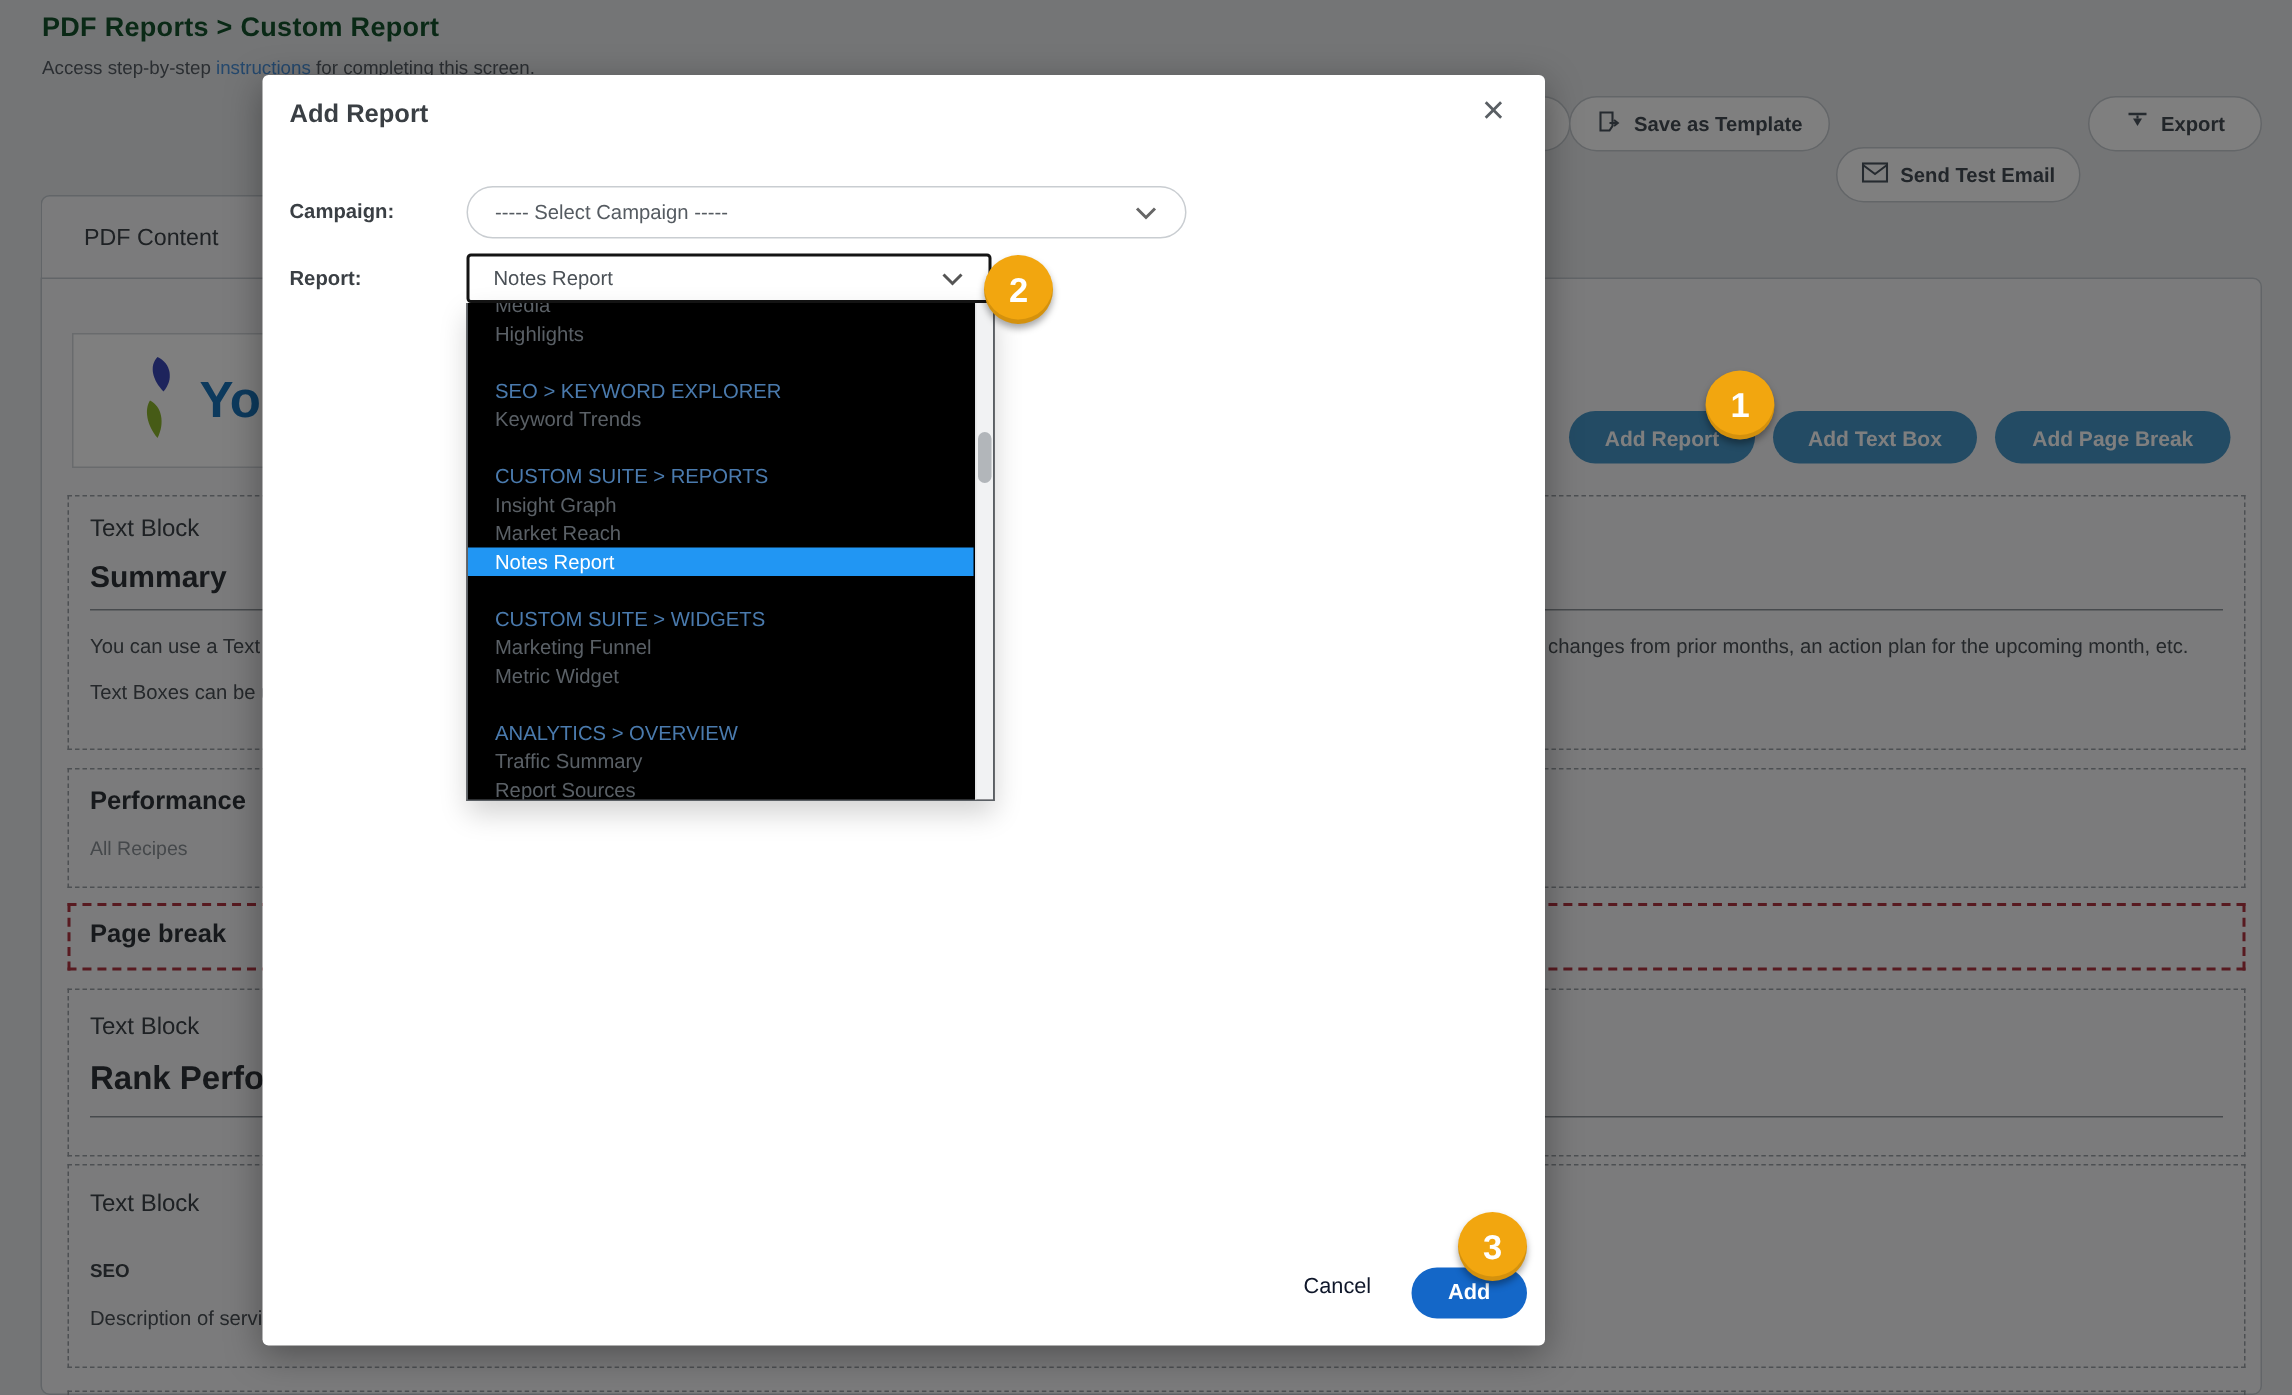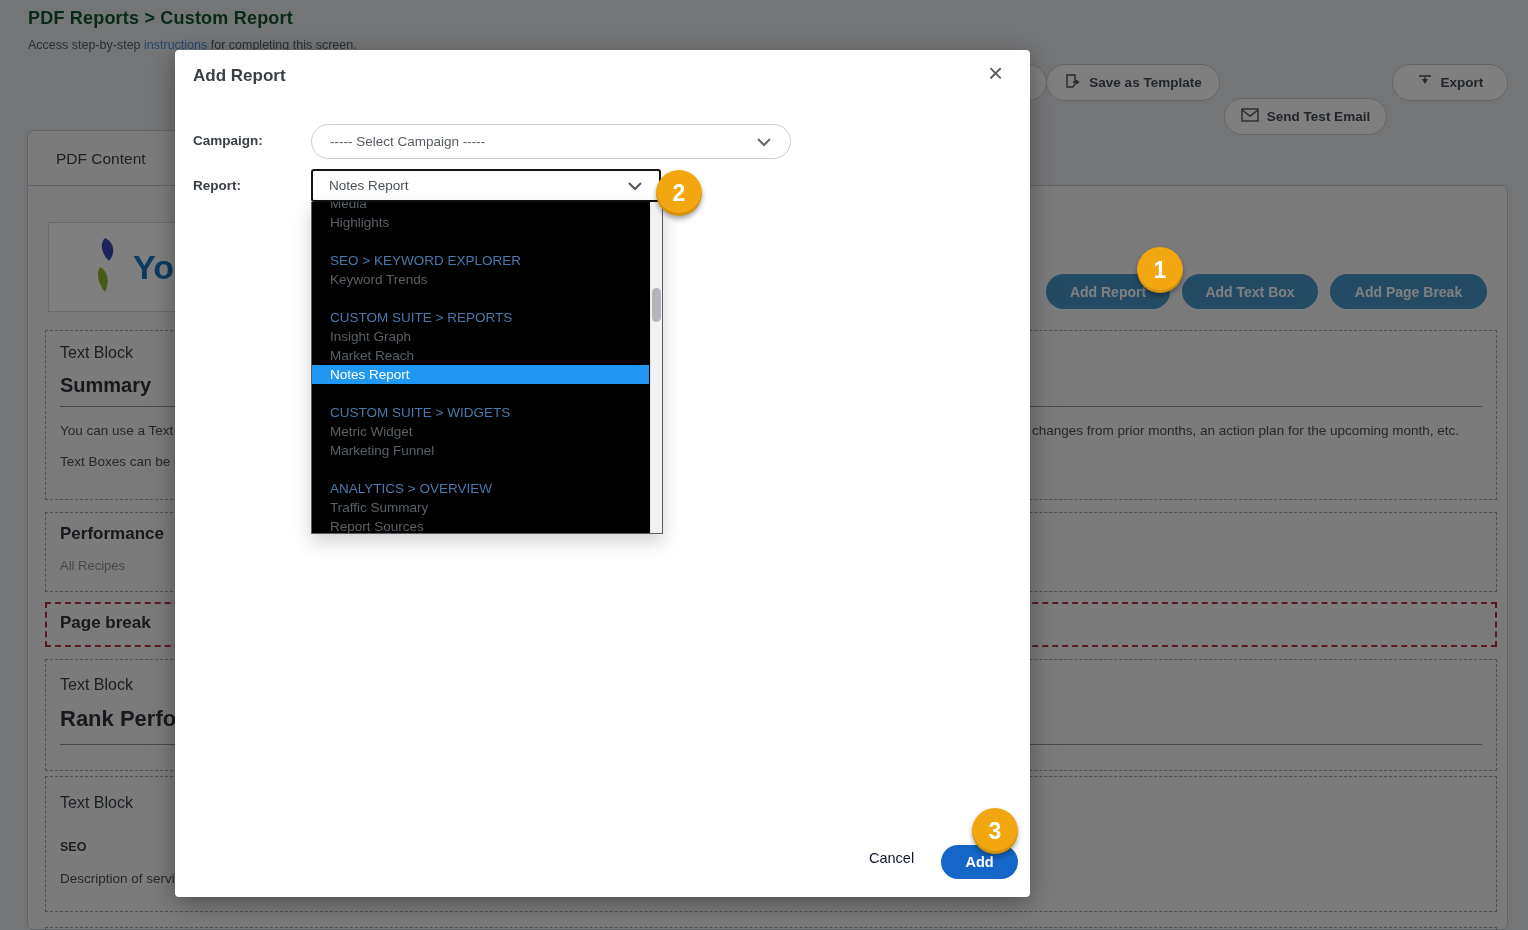--- a/index.html
+++ b/index.html
@@ -205,22 +205,22 @@
     <div id="dd-rows">
         <div class="dd-row">Media</div>
         <div class="dd-row">Highlights</div>
         <div class="dd-header">SEO &gt; KEYWORD EXPLORER</div>
         <div class="dd-row">Keyword Trends</div>
         <div class="dd-header">CUSTOM SUITE &gt; REPORTS</div>
         <div class="dd-row">Insight Graph</div>
         <div class="dd-row">Market Reach</div>
         <div class="dd-row selected">Notes Report</div>
         <div class="dd-header">CUSTOM SUITE &gt; WIDGETS</div>
+        <div class="dd-row">Marketing Funnel</div>
         <div class="dd-row">Metric Widget</div>
-        <div class="dd-row">Marketing Funnel</div>
         <div class="dd-header">ANALYTICS &gt; OVERVIEW</div>
         <div class="dd-row">Traffic Summary</div>
         <div class="dd-row">Report Sources</div>
         <div class="dd-row">Monthly Snapshot</div>
       </div>
     <div class="abs" id="dd-track"></div>
     <div class="abs" id="dd-thumb"></div>
   </div>
 
   <div class="abs modal-cancel">Cancel</div>

